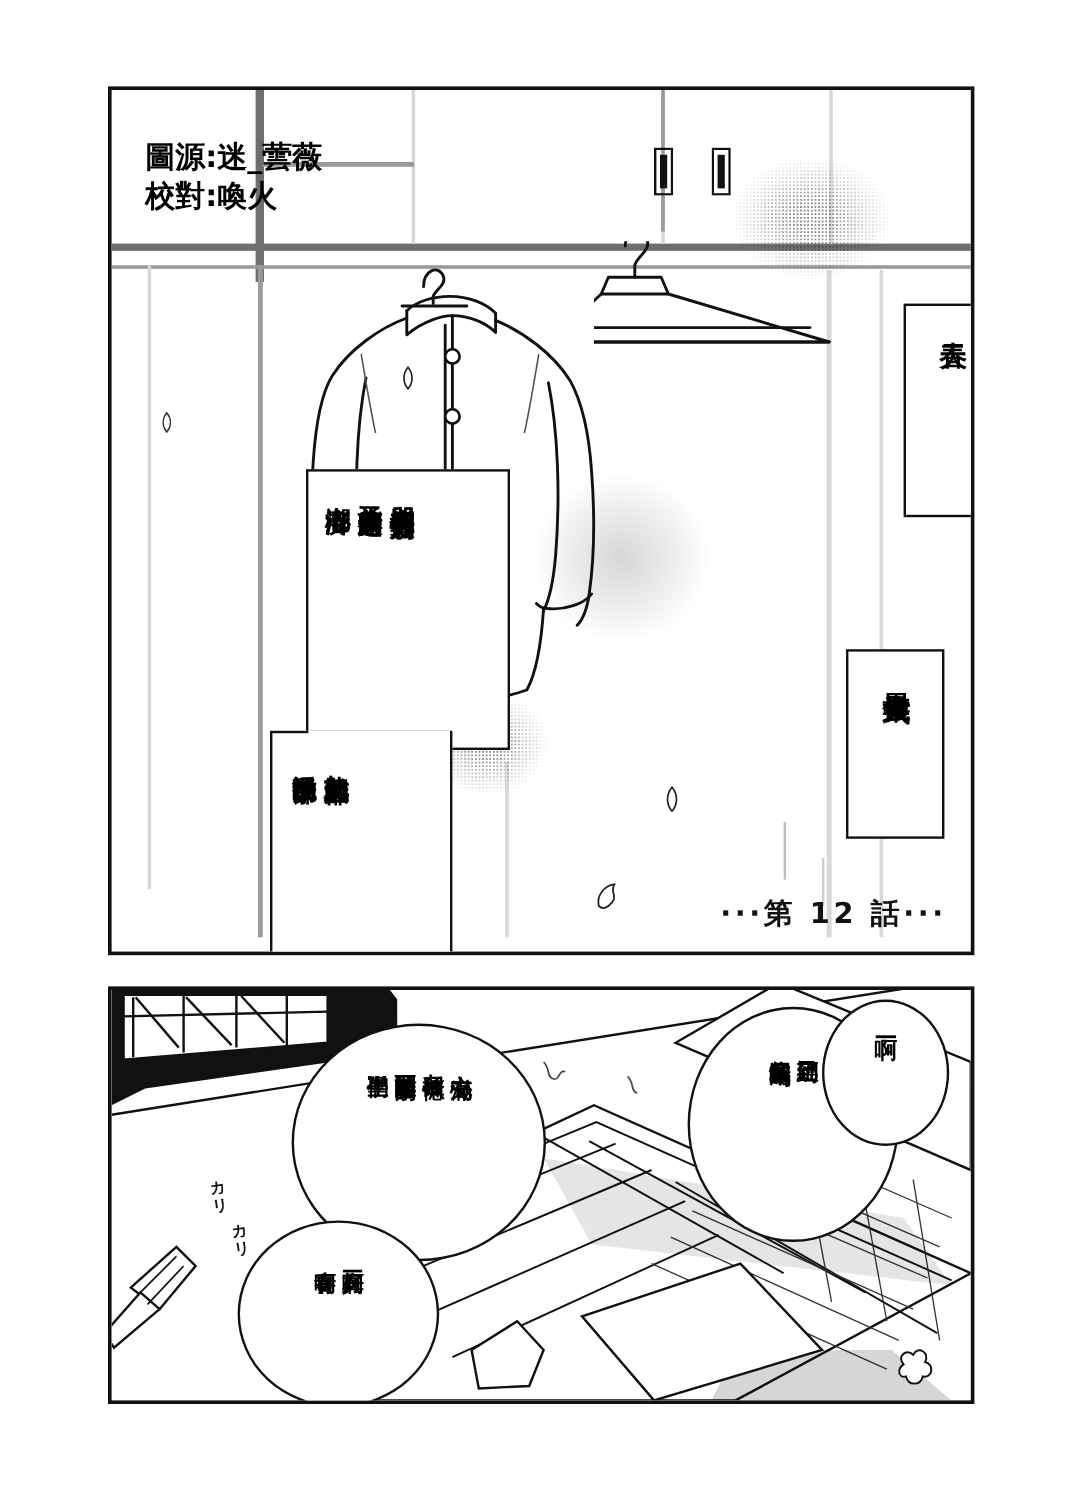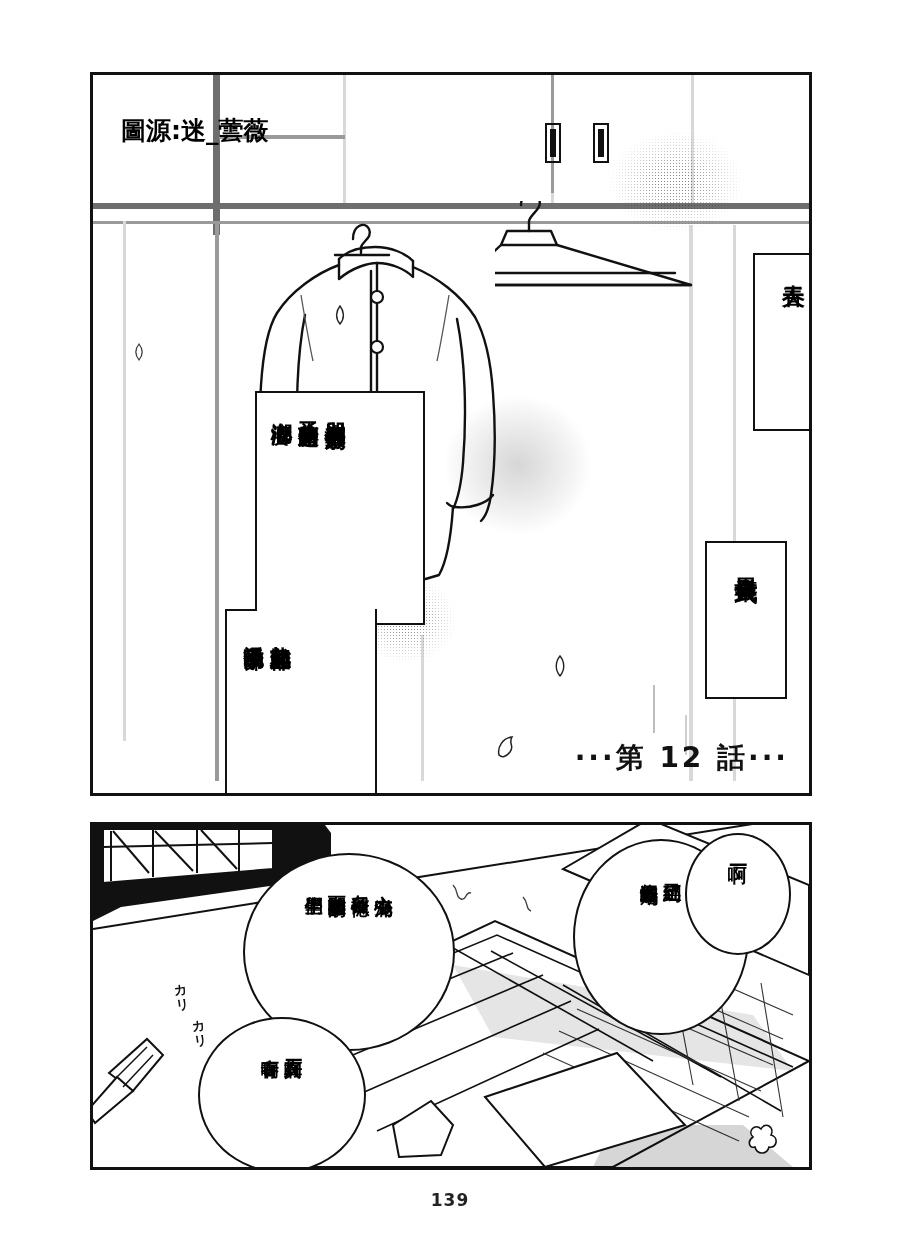--- a/index.html
+++ b/index.html
@@ -92,21 +92,21 @@
   #credits {
     position: absolute; left: 28px; top: 40px;
     font-size: 25px; line-height: 1.30; font-weight: 700; color: #000;
     letter-spacing: 0px;
   }
   #credits div { white-space: nowrap; }
 
   
   #chapter-title {
     position: absolute; right: 20px; bottom: 16px;
-    font-size: 28px; font-weight: 700; color: #111;
+    font-size: 24px; font-weight: 700; color: #111;
     letter-spacing: 3px;
   }
 
   
   .bscene { position: absolute; inset: 0; }
   .bubble {
     position: absolute;
     background: #ffffff;
     border: 2.5px solid #111111;
     border-radius: 50%;
@@ -244,20 +244,21 @@
           <path d="M-22 72 L180 72"></path>
         </g>
       </svg>
 
       <div class="wline" style="left:560px; top:610px; width:2px; height:48px; background:#bdbdbd;"></div>
       <div class="wline" style="left:592px; top:640px; width:2px; height:40px; background:#cfcfcf;"></div>
     </div>
 
     <div id="credits">
       <div>圖源:迷_蕓薇</div>
+      <div>校對:喚火</div>
     </div>
 
     <div id="caption-box">
       <div class="seg" id="cap-seg-upper"></div>
       <div class="seg" id="cap-seg-lower"></div>
       <div id="cap-seal-a"></div>
       <div class="capcols" id="cap-cols-upper">
         <div class="vtext">與朋友們揮淚分別</div>
         <div class="vtext">為了新的邂逅而</div>
         <div class="vtext">心潮澎湃</div>
@@ -391,14 +392,13 @@
       </div>
     </div>
 
     <div class="bubble" id="bub-ah">
       <div class="inner">
         <div class="vtext">啊—</div>
       </div>
     </div>
   </div>
 
-  <div id="page-number">139</div>
 </div>
 
 </body></html>

